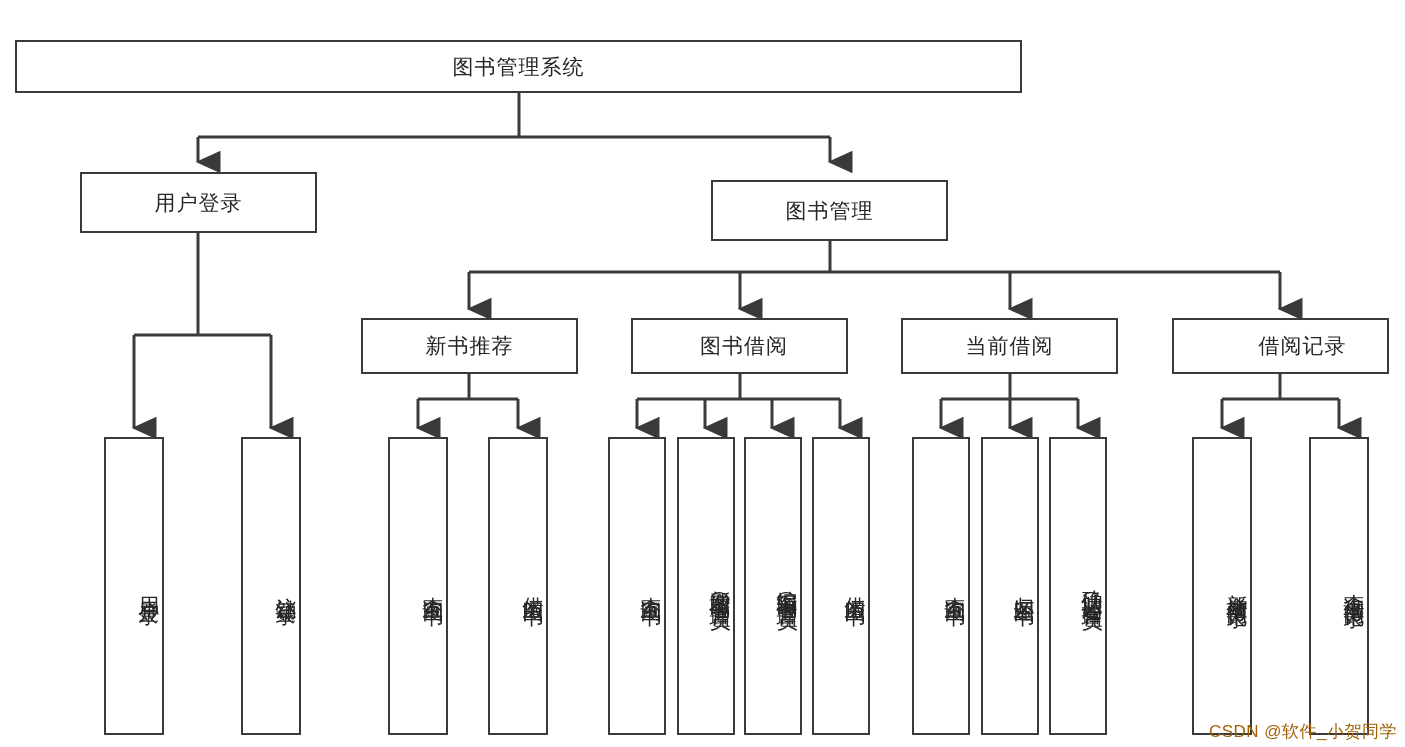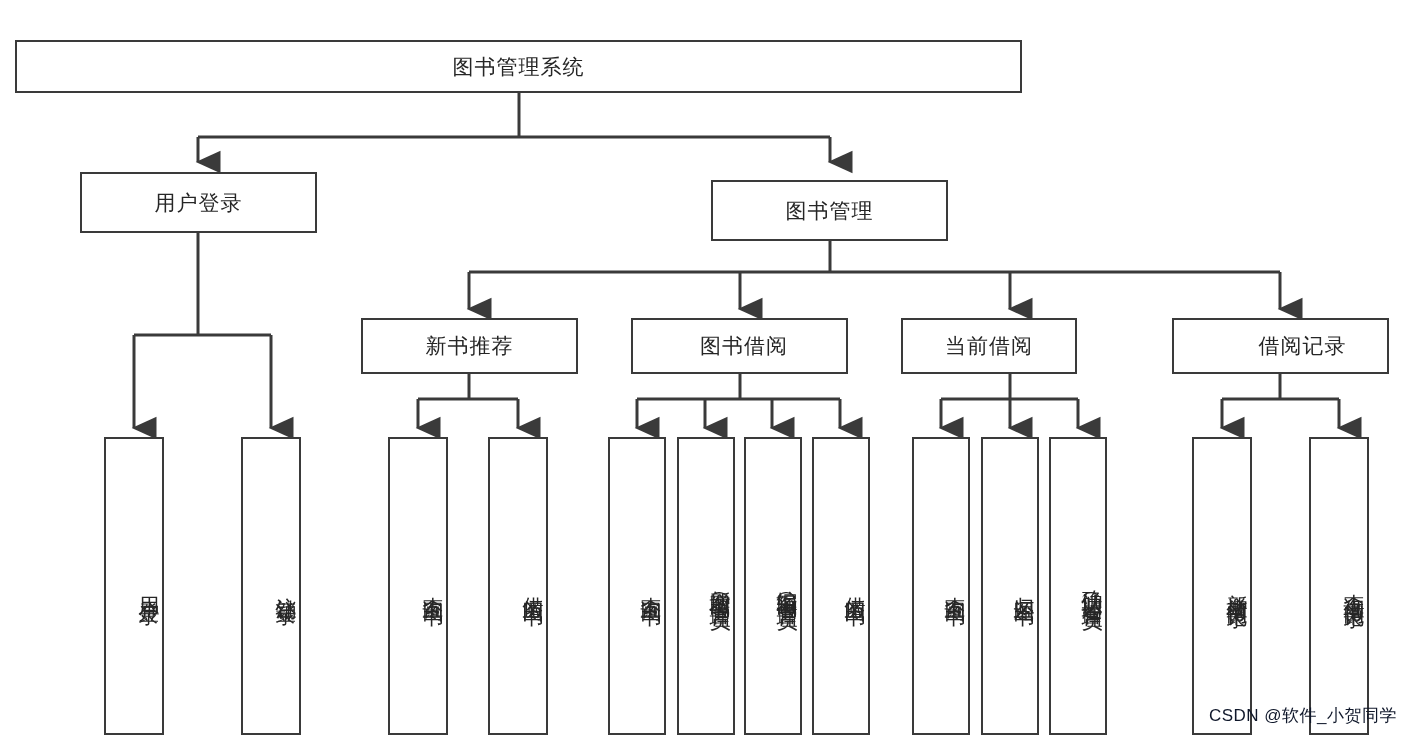--- a/index.html
+++ b/index.html
@@ -52,23 +52,23 @@
     align-items: flex-start;
     justify-content: center;
     white-space: nowrap;
   }
   .node .label {
     display: block;
   }
   .watermark {
     position: absolute;
     right: 8px;
-    bottom: 20px;
+    bottom: 4px;
     font-size: 17px;
-    color: #0f172a;
+    color: #a16207;
     letter-spacing: 0.5px;
     white-space: nowrap;
   }
 </style>
 </head>
 <body>
 
 <div id="canvas">
 
   <svg class="wires" viewBox="0 0 1405 747">
@@ -131,21 +131,21 @@
   <div class="node horiz" style="left:711px; top:180px; width:237px; height:61px;">
     <span class="label">图书管理</span>
   </div>
 
   <div class="node horiz" style="left:361px; top:318px; width:217px; height:56px;">
     <span class="label">新书推荐</span>
   </div>
   <div class="node horiz" style="left:631px; top:318px; width:217px; height:56px;padding-left:9px;">
     <span class="label">图书借阅</span>
   </div>
-  <div class="node horiz" style="left:901px; top:318px; width:176px; height:56px;">
+  <div class="node horiz" style="left:901px; top:318px; width:217px; height:56px;">
     <span class="label">当前借阅</span>
   </div>
   <div class="node horiz" style="left:1172px; top:318px; width:217px; height:56px;padding-left:44px;">
     <span class="label">借阅记录</span>
   </div>
 
   <div class="node vert" style="left:104px; top:437px; width:60px; height:298px;">
     <span class="label">用户登录</span>
   </div>
   <div class="node vert" style="left:241px; top:437px; width:60px; height:298px;">

